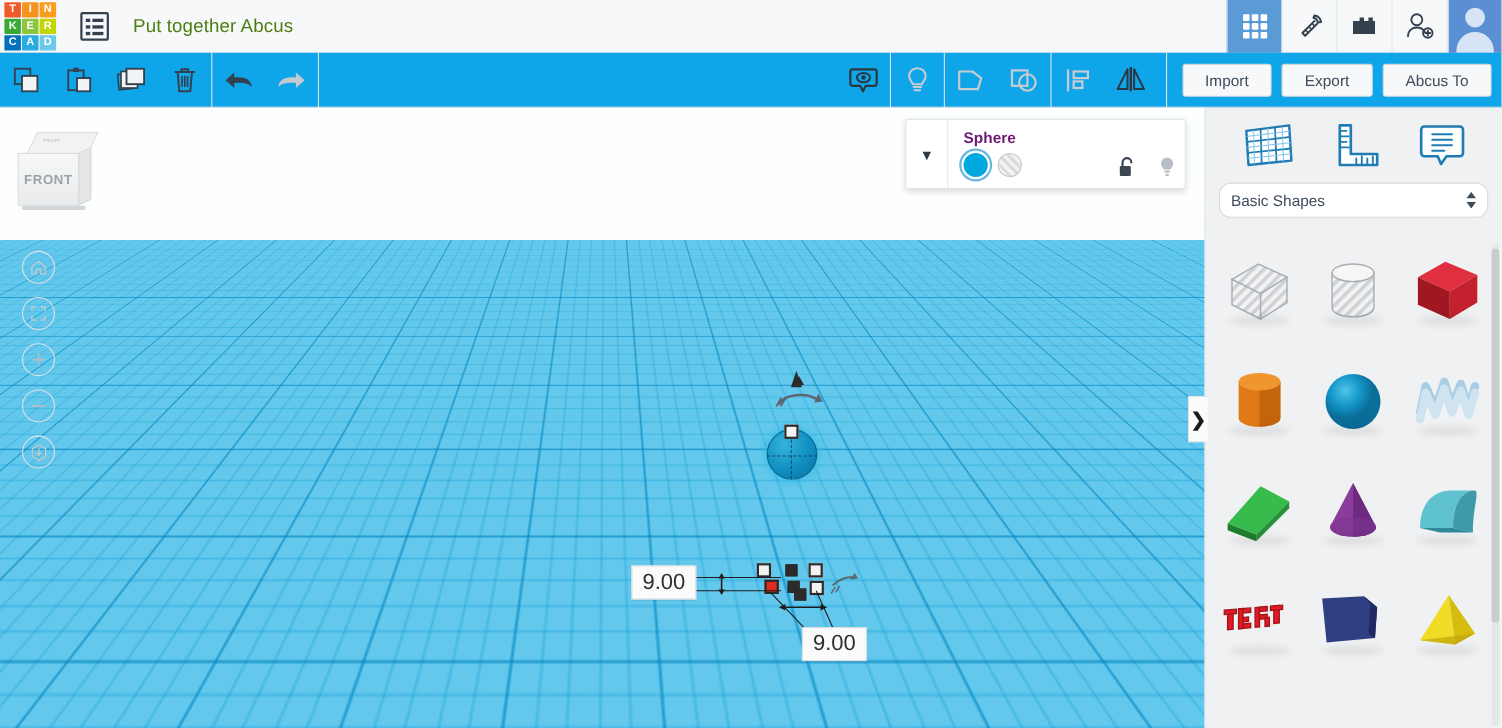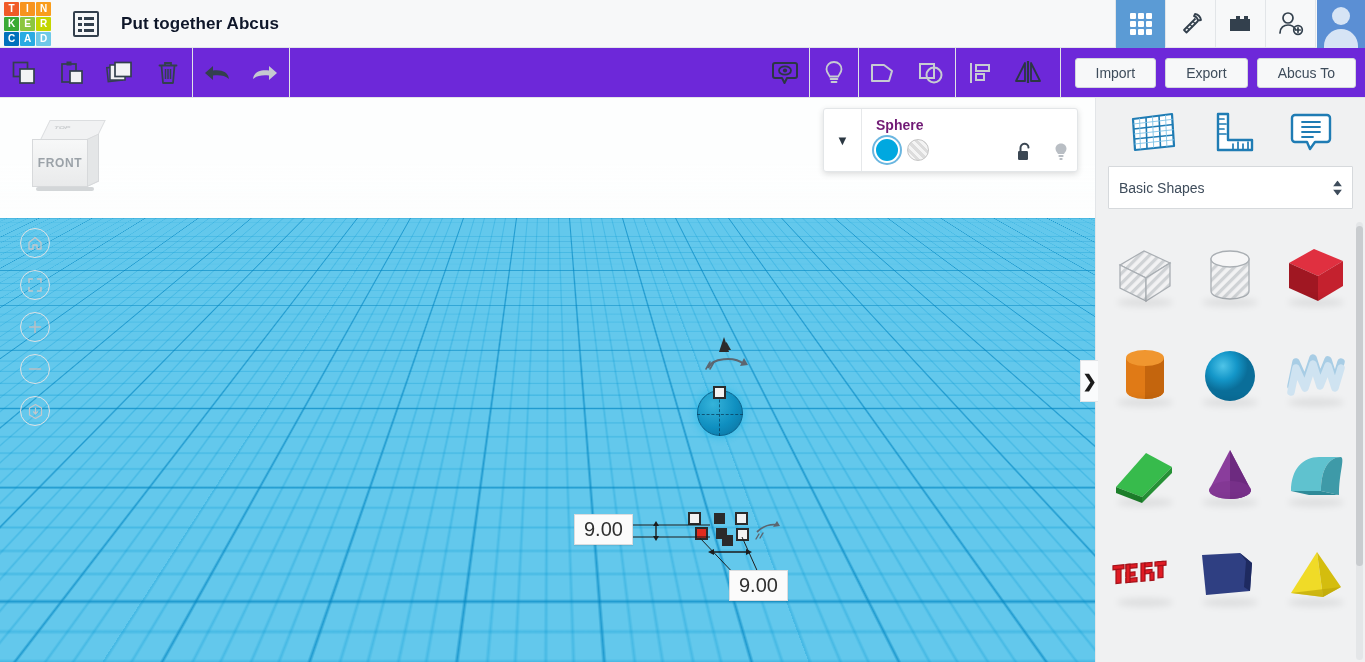--- a/index.html
+++ b/index.html
@@ -37,21 +37,21 @@
     width: 26px; height: 26px;
     border: 2px solid #33404d;
     border-radius: 2px;
     position: relative;
   }
   .hdr-doc-icon i {
     position: absolute; background: #33404d; display: block;
   }
   .hdr-title {
     margin-left: 22px;
-    font-size: 17px; font-weight: bold; color: #0f172a;
+    font-size: 17px; font-weight: normal; color: #4d7c0f;
     letter-spacing: .1px;
   }
   .hdr-right {
     margin-left: auto; display: flex; align-items: stretch; height: 48px;
   }
   .hdr-btn {
     width: 50px; height: 48px;
     display: flex; align-items: center; justify-content: center;
     border-left: 1px solid #e2e5e8;
     background: transparent;
@@ -75,21 +75,21 @@
   .avatar::after {
     content:''; position:absolute; left:50%; top:29px;
     width:34px; height:30px; border-radius:17px 17px 0 0;
     background:#d6e4f5; transform: translateX(-50%);
   }
 
   
   .toolbar {
     position: absolute; top: 48px; left: 0;
     width: 1365px; height: 50px;
-    background: #6d28d9;
+    background: #0ea5e9;
     border-bottom: 1px solid #e2e5e8;
     display: flex; align-items: center;
   }
   .tb-group { display: flex; align-items: center; height: 50px; }
   .tb-btn {
     width: 48px; height: 50px;
     display: flex; align-items: center; justify-content: center;
   }
   .tb-sep {
     width: 1px; height: 50px; background: #e0e3e6;
@@ -133,21 +133,21 @@
     box-shadow: 0 0 0 1px rgba(0,130,190,.6) inset;
   }
   .plane-fade {
     position: absolute; left: 0; top: 0; width: 1095px; height: 120px;
     background: linear-gradient(to bottom, #fdfefe 55%, rgba(253,254,254,0) 100%);
     pointer-events: none;
   }
 
   
   .viewcube {
-    position: absolute; left: 32px; top: 22px;
+    position: absolute; left: 16px; top: 22px;
     width: 68px; height: 72px; text-decoration: underline;
   }
   .vc-top {
     position: absolute; left: 8px; top: 0;
     width: 56px; height: 20px;
     background: #f1f2f3;
     border: 1px solid #dcdee0;
     transform: skewX(-26deg);
     transform-origin: bottom left;
   }
@@ -272,22 +272,22 @@
     background: #f0f1f2;
     border-left: 1px solid #e2e5e8;
     overflow: hidden;
   }
   .sb-icons {
     height: 68px; display: flex; align-items: center; justify-content: space-around;
     padding: 0 16px;
   }
   .sb-select-wrap { padding: 0 12px; }
   .sb-select {
-    height: 43px; background: #fff;
-    border: 1px solid #d6d9dc; border-radius: 1px;
+    height: 32px; background: #fff;
+    border: 1px solid #d6d9dc; border-radius: 11px;
     display: flex; align-items: center; padding: 0 10px;
     font-size: 14px; color: #3e4c5b; position: relative;
   }
   .sb-select .spin {
     position: absolute; right: 10px; top: 50%; transform: translateY(-50%);
     display:flex; flex-direction: column; gap: 3px;
   }
   .shape-grid {
     margin-top: 22px;
     display: grid;

